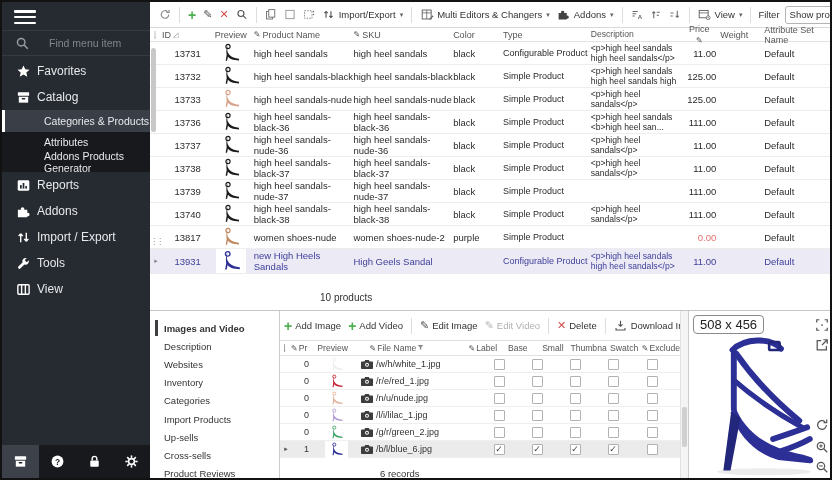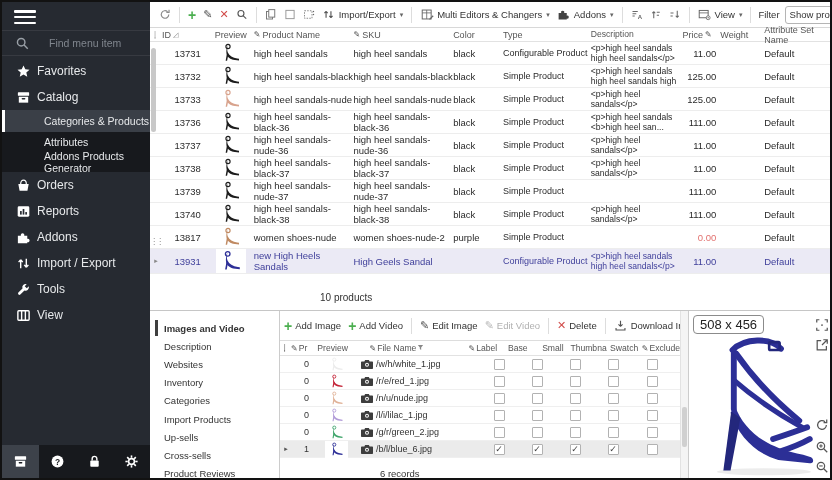--- a/index.html
+++ b/index.html
@@ -132,29 +132,20 @@
           <span>Catalog</span>
         </div>
         <div class="sb-sub">
           <div class="sb-subitem sel">Categories &amp; Products</div>
           <div class="sb-subitem">Attributes</div>
           <div class="sb-subitem">Addons Products Generator</div>
         </div>
         <div class="sb-item">
           <span class="icn">
             <svg viewBox="0 0 16 16">
-              <path d="M2.5 6.5h11l-1.3 7h-8.4Z" fill="#fff"></path>
-              <path d="M5 6.5C5 3.8 6.3 2.3 8 2.3S11 3.8 11 6.5" fill="none" stroke="#fff" stroke-width="1.3"></path>
-            </svg>
-          </span>
-          <span>Orders</span>
-        </div>
-        <div class="sb-item">
-          <span class="icn">
-            <svg viewBox="0 0 16 16">
               <rect x="1.8" y="2.5" width="12.4" height="11" rx="1.4" fill="#fff"></rect>
               <rect x="4.3" y="7.5" width="1.8" height="3.8" fill="#262a31"></rect>
               <rect x="7.1" y="5.3" width="1.8" height="6" fill="#262a31"></rect>
               <rect x="9.9" y="8.6" width="1.8" height="2.7" fill="#262a31"></rect>
             </svg>
           </span>
           <span>Reports</span>
         </div>
         <div class="sb-item">
           <span class="icn">
@@ -371,21 +362,21 @@
         </div>
         <div class="mc5">
           <span>Color</span>
         </div>
         <div class="mc6">
           <span>Type</span>
         </div>
         <div class="mc7">
           <span>Description</span>
         </div>
-        <div class="mc8" style="">
+        <div class="mc8" style=" flex-direction: column;">
           <span>Price</span>
           <span style="font-size: 8px;">✎</span>
         </div>
         <div class="mc9">
           <span>Weight</span>
         </div>
         <div class="mc10">
           <span>Attribute Set Name</span>
         </div>
       </div>

